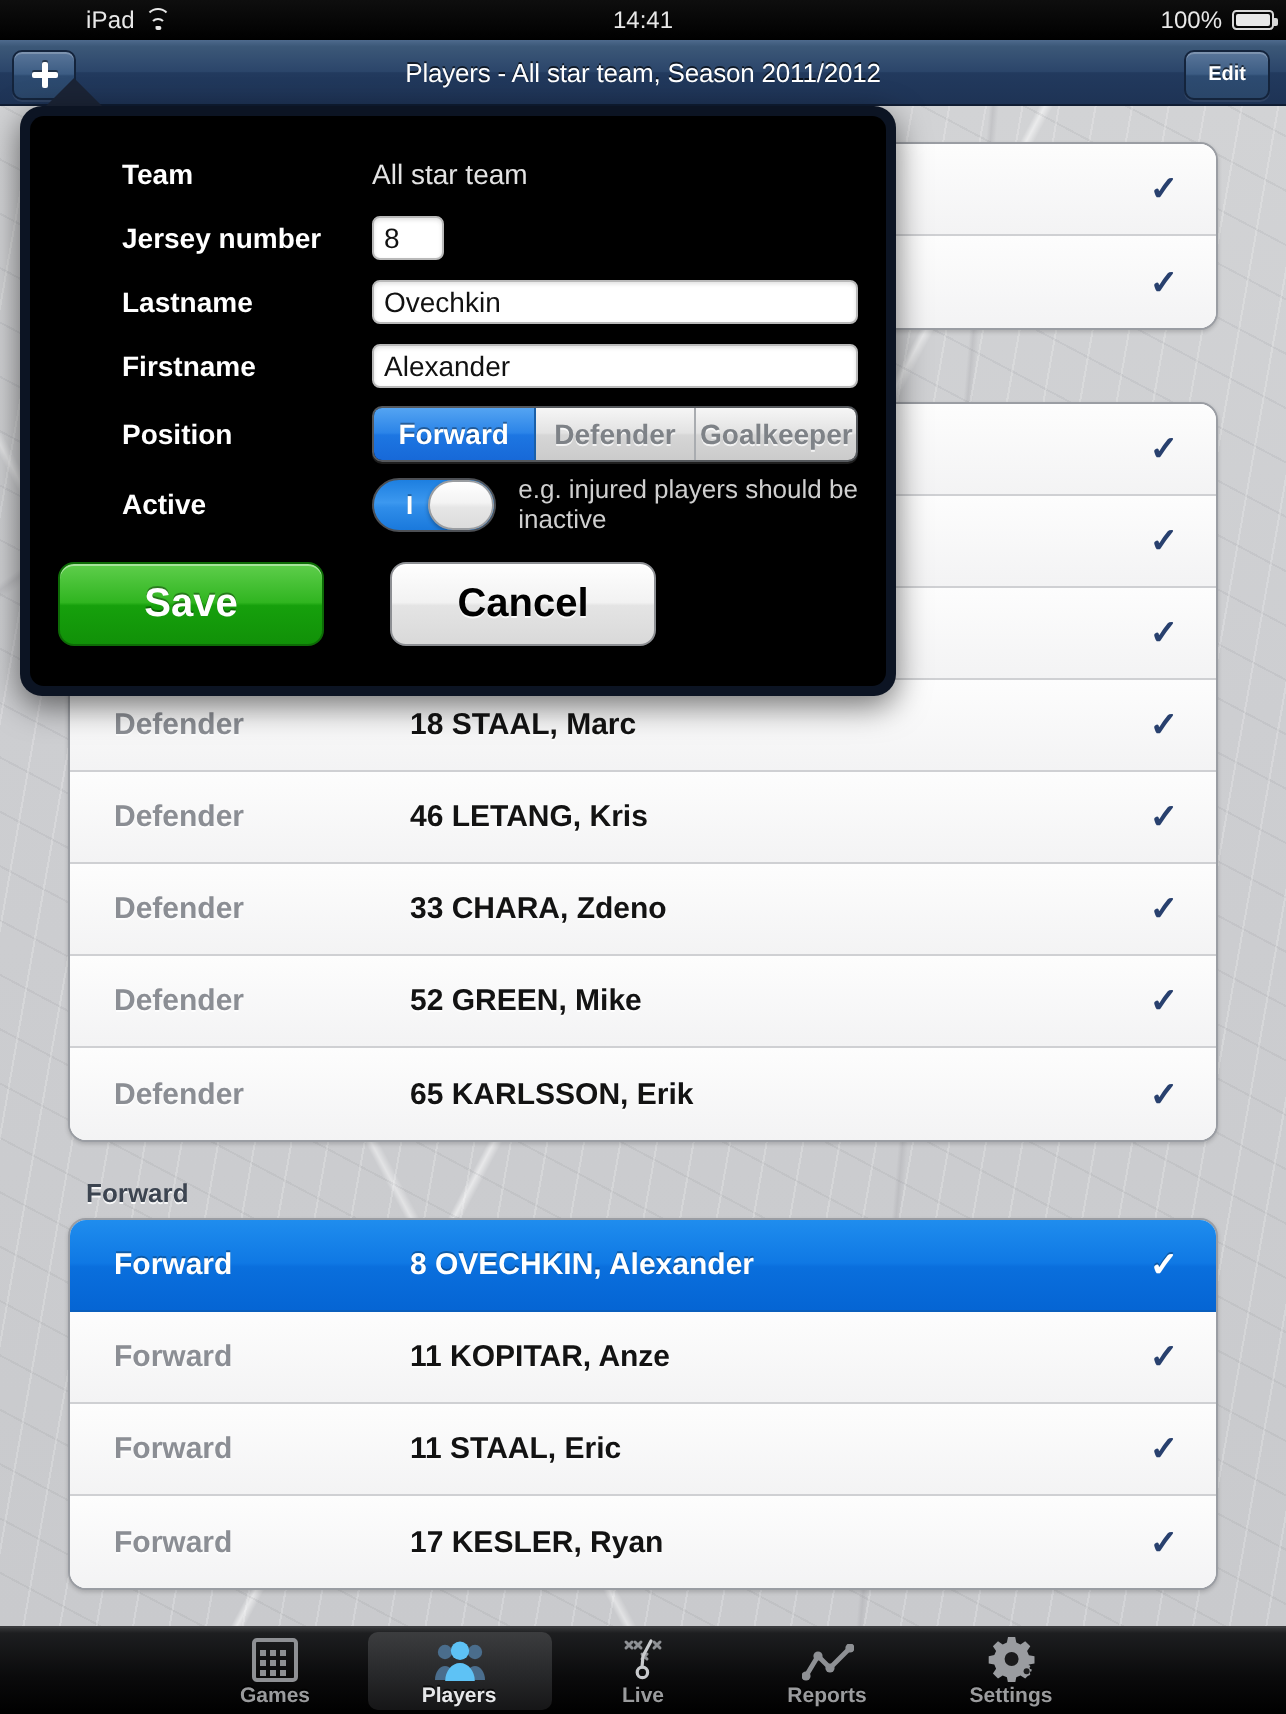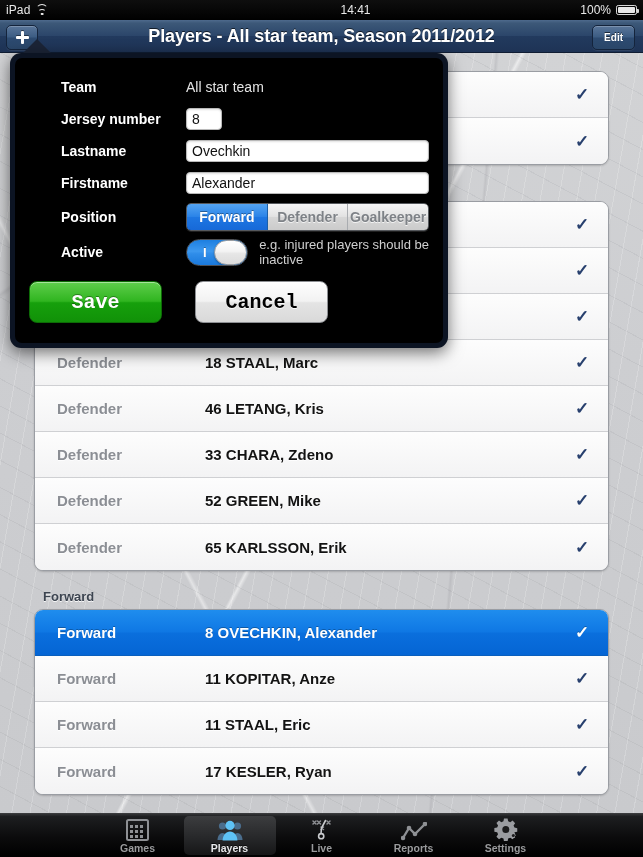--- a/index.html
+++ b/index.html
@@ -11,21 +11,21 @@
   #app{ position:relative; width:643px; height:857px; overflow:hidden; }
 
   
   .statusbar{
     position:absolute; top:0; left:0; width:643px; height:20px;
     background:linear-gradient(to bottom,#0e0e0e 0%, #000 100%);
     color:#e8e8e8; font-size:12px; line-height:20px;
     display:flex; align-items:center; justify-content:space-between;
     padding:0 6px;
   }
-  .sb-left{ display:flex; align-items:center; gap:5px; }
+  .sb-left{ display:flex; align-items:center; gap:5px;margin-left:37px; }
   .sb-device{ font-size:12px; font-weight:400; letter-spacing:.1px; }
   .wifi{ width:13px; height:11px; position:relative; display:inline-block; }
   .wifi i{
     position:absolute; left:50%; bottom:0; transform:translateX(-50%);
     border:1.4px solid #e8e8e8; border-bottom-color:transparent;
     border-left-color:transparent; border-right-color:transparent;
     border-radius:50%;
   }
   .wifi i.a{ width:13px; height:13px; bottom:-1px; }
   .wifi i.b{ width:8px;  height:8px;  bottom:-1px; }
@@ -47,21 +47,21 @@
   .battery span{ display:block; height:100%; width:100%; background:#e8e8e8; border-radius:1px; }
 
   
   .navbar{
     position:absolute; top:20px; left:0; width:643px; height:33px;
     background:linear-gradient(to bottom,#4e6a8d 0%,#3c5878 10%,#2b456a 50%,#223a5e 51%,#1e3355 100%);
     border-bottom:1px solid #101d33;
     display:flex; align-items:center; justify-content:center;
   }
   .nav-title{
-    color:#fff; font-size:18px; font-weight:bold;
+    color:#fff; font-size:13px; font-weight:normal;
     text-shadow:0 -1px 0 rgba(0,0,0,.65);
     letter-spacing:-0.1px;
   }
   .nav-btn{
     position:absolute; top:5px; height:25px;
     background:linear-gradient(to bottom,#5a769a 0%,#3c5c83 48%,#2d4b71 52%,#2a4669 100%);
     border:1px solid #14243c; border-radius:5px;
     color:#fff; font-size:10px; font-weight:bold;
     text-shadow:0 -1px 0 rgba(0,0,0,.6);
     display:flex; align-items:center; justify-content:center;
@@ -219,21 +219,21 @@
   .switch .knob{
     position:absolute; right:0; top:0; width:33px; height:25px;
     border-radius:13px;
     background:linear-gradient(to bottom,#ffffff 0%,#f3f3f3 45%,#e6e6e6 55%,#dcdcdc 100%);
     border:1px solid #9a9da1;
     box-shadow:0 1px 2px rgba(0,0,0,.3);
   }
   .hint{ color:#cfcfcf; font-size:13px; }
 
   
-  .btnrow{ display:flex; gap:33px; padding:0 14px; margin-top:12px;font-family:Liberation Mono, monospace; }
+  .btnrow{ display:flex; gap:33px; padding:0 14px; margin-top:12px; }
   .btn{
     height:42px; border-radius:8px; border:1px solid #1e1e1e;
     display:flex; align-items:center; justify-content:center;
     font-size:20px; font-weight:bold; cursor:pointer;
   }
   .btn-save{
     width:133px;
     background:linear-gradient(to bottom,#5fce4c 0%,#30b520 48%,#16a00c 52%,#119108 100%);
     color:#fff; text-shadow:0 -1px 0 rgba(0,0,0,.35);
     border-color:#0d6b06;
@@ -276,21 +276,21 @@
   <div class="statusbar">
     <div class="sb-left">
       <span class="sb-device">iPad</span>
       <span class="wifi">
         <i class="a"></i>
           <i class="b"></i>
           <i class="c"></i>
           <i class="dot"></i>
       </span>
     </div>
-    <span class="sb-time" style="position:absolute;left:50%;transform:translateX(-50%);margin-left:34px;">14:41</span>
+    <span class="sb-time" style="position:absolute;left:50%;transform:translateX(-50%);">14:41</span>
     <div class="sb-right">
       <span class="sb-pct">100%</span>
       <span class="battery">
           <span></span>
         </span>
     </div>
   </div>
 
   <div class="navbar">
     <div class="nav-btn nav-add">

